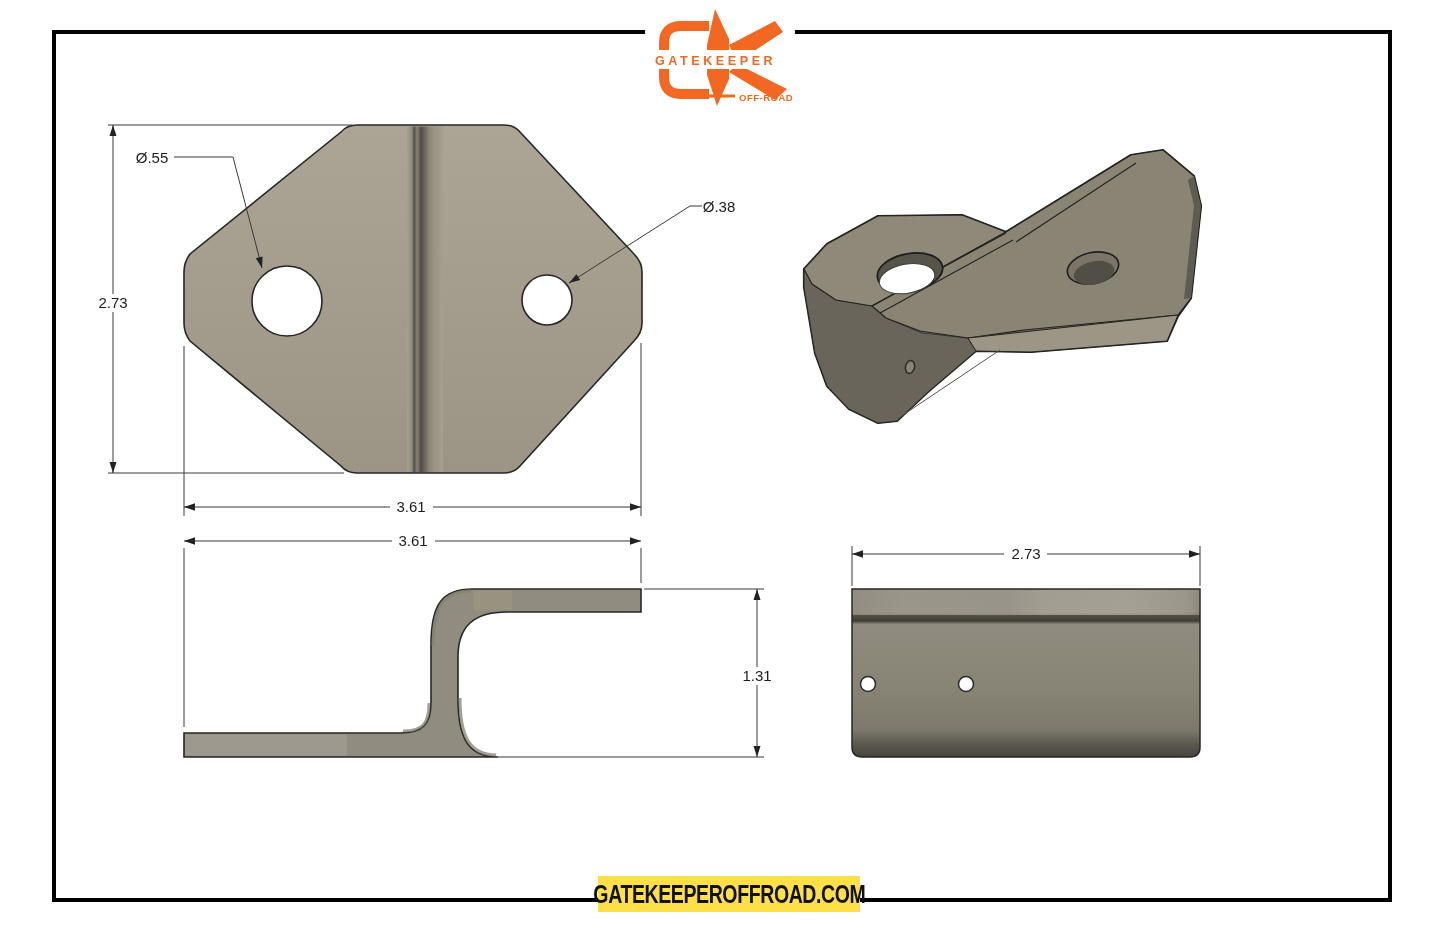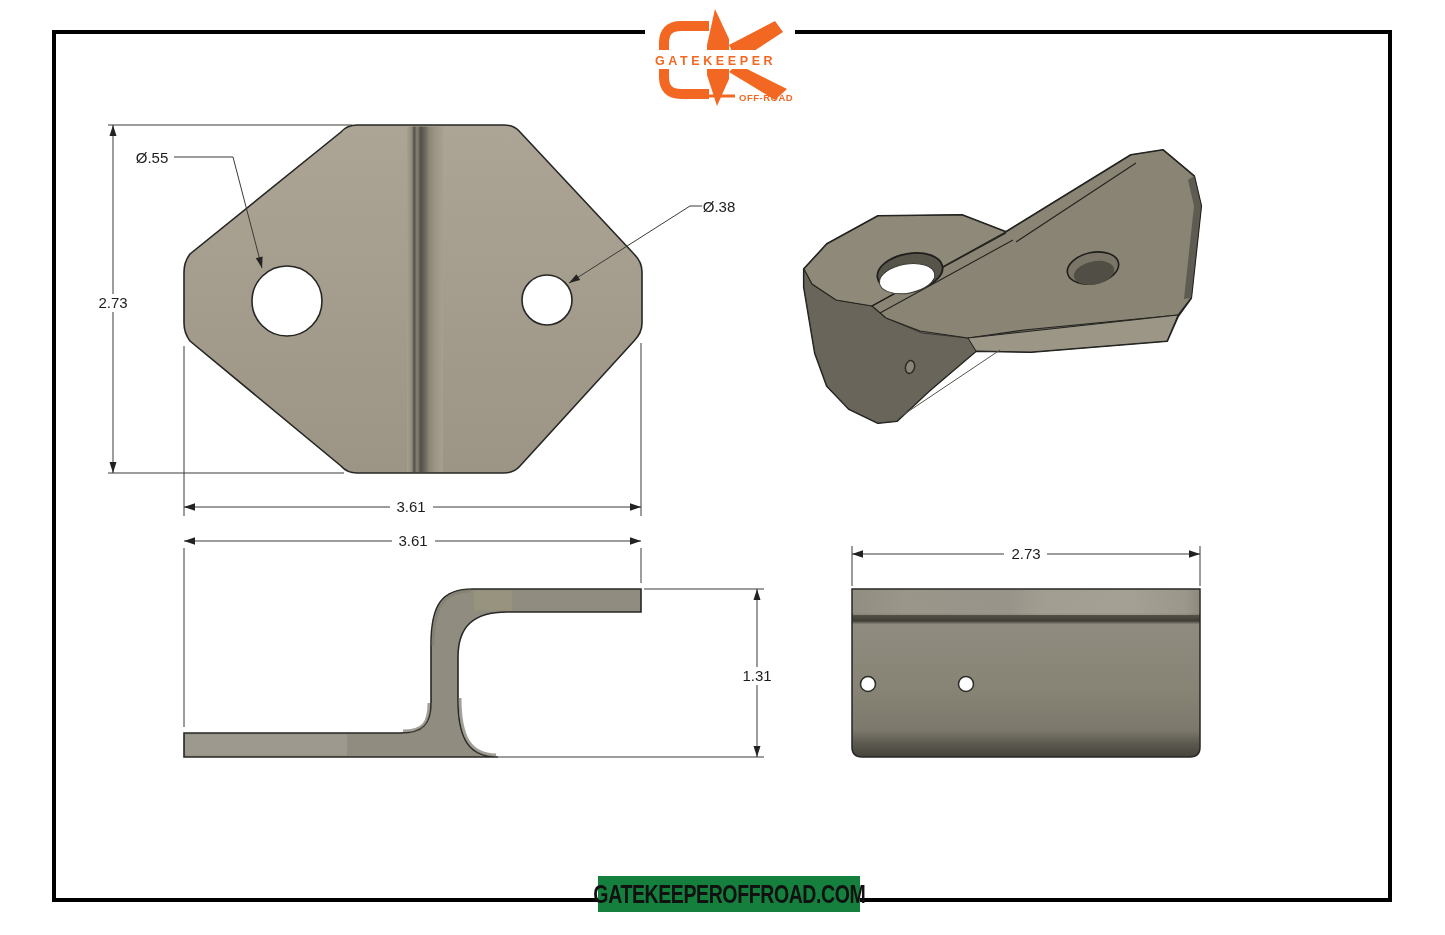--- a/index.html
+++ b/index.html
@@ -1,21 +1,21 @@
 <!DOCTYPE html>
 <html><head>
 <meta charset="utf-8">
 <style>
   html,body{margin:0;padding:0;background:#ffffff;}
   #stage{position:relative;width:1445px;height:935px;background:#ffffff;overflow:hidden;
          font-family:"Liberation Sans",sans-serif;}
   .frame{position:absolute;left:52px;top:30px;width:1340px;height:872px;
          border:4px solid #000;box-sizing:border-box;}
   .logo-wrap{position:absolute;left:645px;top:5px;width:150px;height:103px;background:#fff;}
-  .site-url{position:absolute;left:598px;top:876px;width:262px;height:36px;background:#15803d;
+  .site-url{position:absolute;left:598px;top:876px;width:262px;height:36px;background:#fde047;
             display:flex;align-items:center;justify-content:center;}
   .site-url span{font-weight:bold;font-size:25px;letter-spacing:-0.5px;color:#111;
                  transform:scaleX(0.78);white-space:nowrap;}
   .view{position:absolute;}
   svg text.dim{font-family:"Liberation Sans",sans-serif;font-size:15px;fill:#1c1c1c;}
   svg text.logo-main{font-family:"Liberation Sans",sans-serif;font-weight:bold;font-size:12.5px;
       letter-spacing:3.6px;fill:#F26822;}
   svg text.logo-sub{font-family:"Liberation Sans",sans-serif;font-weight:bold;font-size:9.5px;
       letter-spacing:0.5px;fill:#F26822;}
   .dimline{stroke:#3a3a38;stroke-width:1;fill:none;}

